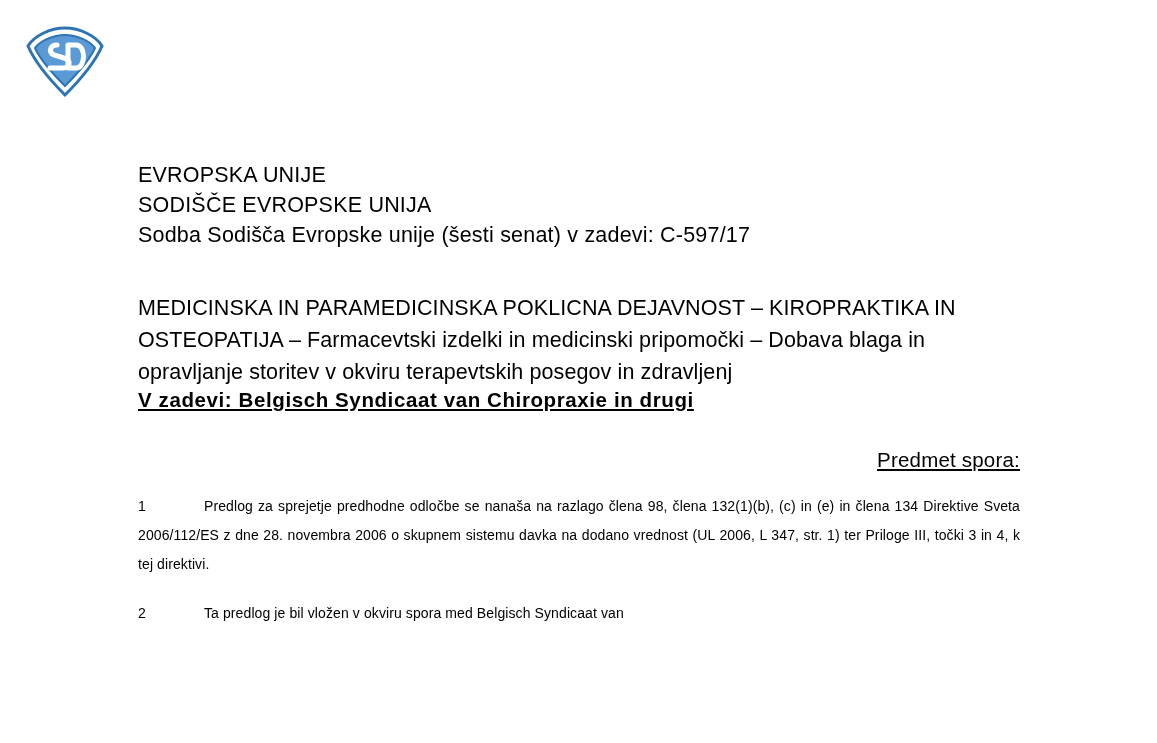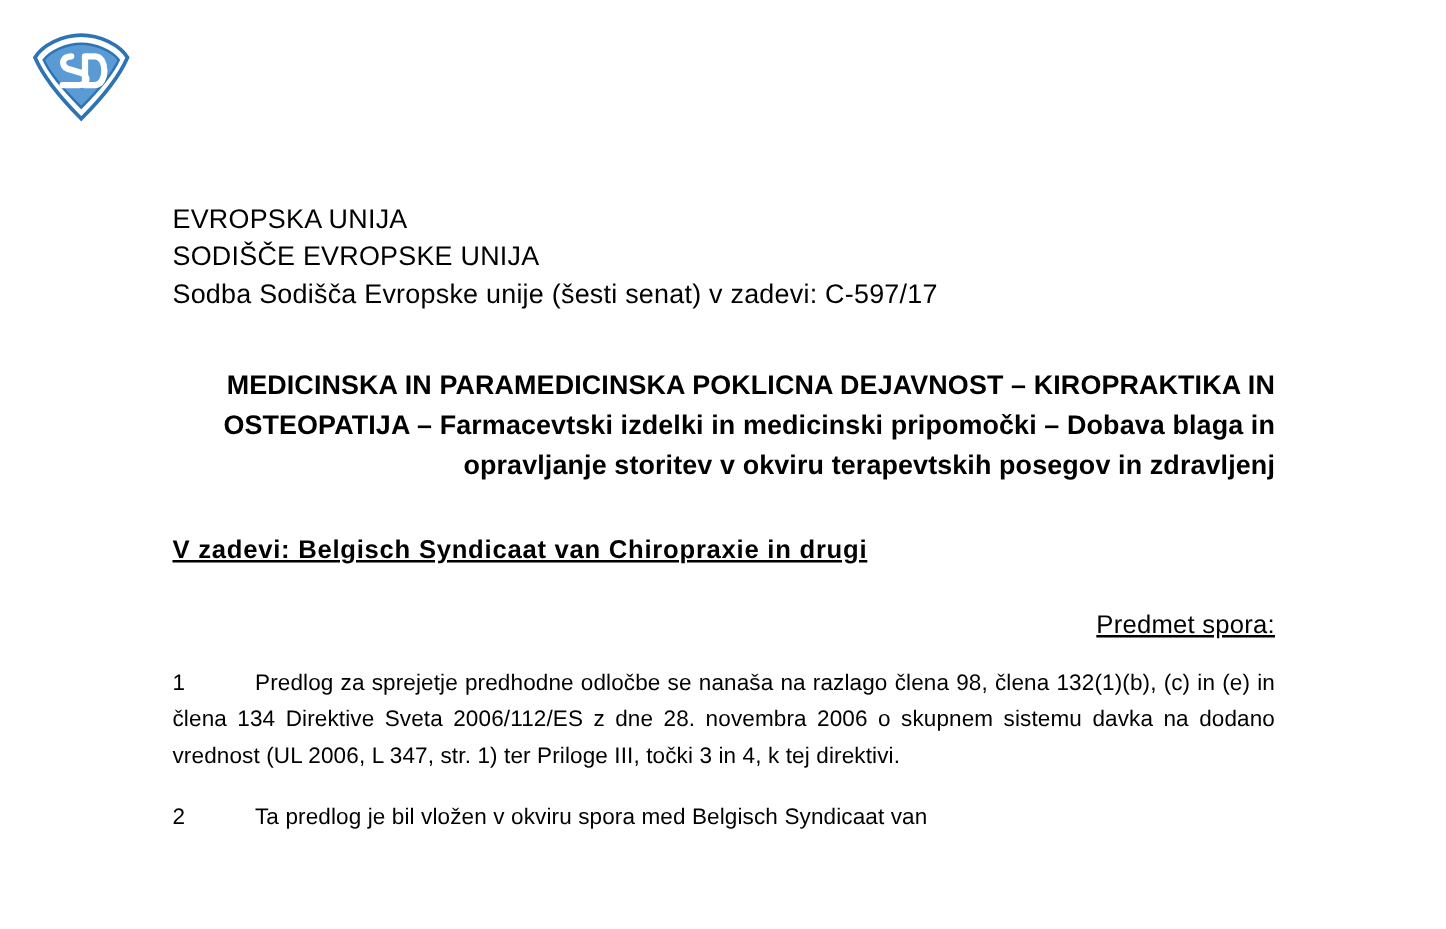--- a/index.html
+++ b/index.html
@@ -39,42 +39,41 @@
     letter-spacing: 0.2px;
   }
   .case-block {
     font-size: 21.5px;
     line-height: 30px;
     letter-spacing: 0.2px;
   }
   .doc-title {
     margin-top: 42px;
     font-size: 21.5px;
-    font-weight: bold;
-    text-align: right;
+    font-weight: normal;
+    text-align: left;
     line-height: 32px;
     letter-spacing: 0.1px;
   }
   .matter {
-    margin-top: 40px;
     font-size: 20.5px;
     font-weight: bold;
     text-decoration: underline;
     letter-spacing: 0.6px;
   }
   .subject-head {
     margin-top: 36px;
     font-size: 20.5px;
     text-decoration: underline;
     letter-spacing: 0.2px;
     text-align: right;
   }
   .para {
     margin-top: 20px;
-    font-size: 18px;
+    font-size: 14px;
     line-height: 29px;
     text-align: justify;
     letter-spacing: 0.1px;
   }
   .para .num {
     display: inline-block;
     width: 66px;
   }
 </style>
 </head>
@@ -86,21 +85,21 @@
     <svg width="82" height="72" viewBox="0 0 82 72" xmlns="http://www.w3.org/2000/svg">
       <path d="M41 2 C56 2 72 10 78 20 C72 34 58 52 41 69 C24 52 10 34 4 20 C10 10 26 2 41 2 Z" fill="none" stroke="#2e74b5" stroke-width="3"></path>
       <path d="M41 9 C53 9 66 15 71 22 C66 33 54 47 41 60 C28 47 16 33 11 22 C16 15 29 9 41 9 Z" fill="#5b9bd5" stroke="#2e74b5" stroke-width="2"></path>
       <path d="M33 19 C26 19 24 26 30 29 L40 32 C47 34 47 42 39 42 L26 42" fill="none" stroke="#ffffff" stroke-width="5" stroke-linecap="round"></path>
       <path d="M44 19 L52 19 C62 19 62 42 52 42 L44 42 Z" fill="none" stroke="#ffffff" stroke-width="5" stroke-linejoin="round"></path>
     </svg>
   </div>
 
   <div class="doc-body">
 
-    <div class="court-line">EVROPSKA UNIJA</div>
+    <div class="court-line">EVROPSKA UNIJE</div>
     <div class="court-line">SODIŠČE EVROPSKE UNIJA</div>
 
     <div class="case-block">
       <div>Sodba Sodišča Evropske unije (šesti senat) v zadevi: C-597/17</div>
     </div>
 
     <div class="doc-title">MEDICINSKA IN PARAMEDICINSKA POKLICNA DEJAVNOST – KIROPRAKTIKA IN OSTEOPATIJA – Farmacevtski izdelki in medicinski pripomočki – Dobava blaga in opravljanje storitev v okviru terapevtskih posegov in zdravljenj</div>
 
     <div class="matter">V zadevi: Belgisch Syndicaat van Chiropraxie in drugi</div>
 

